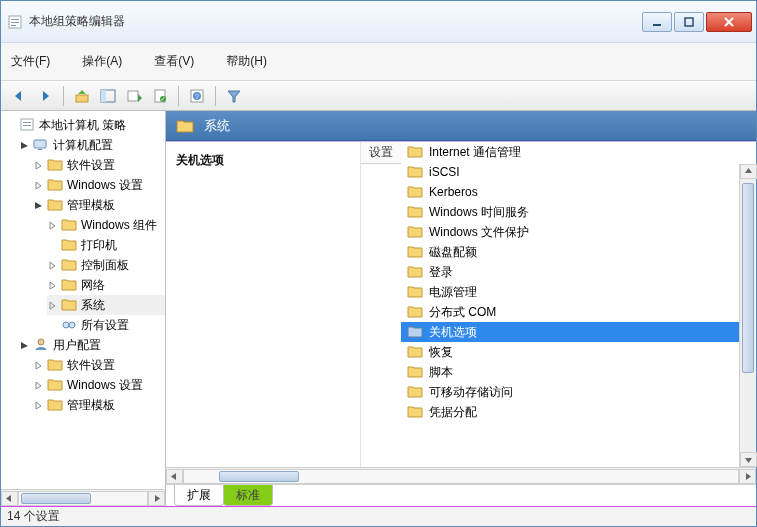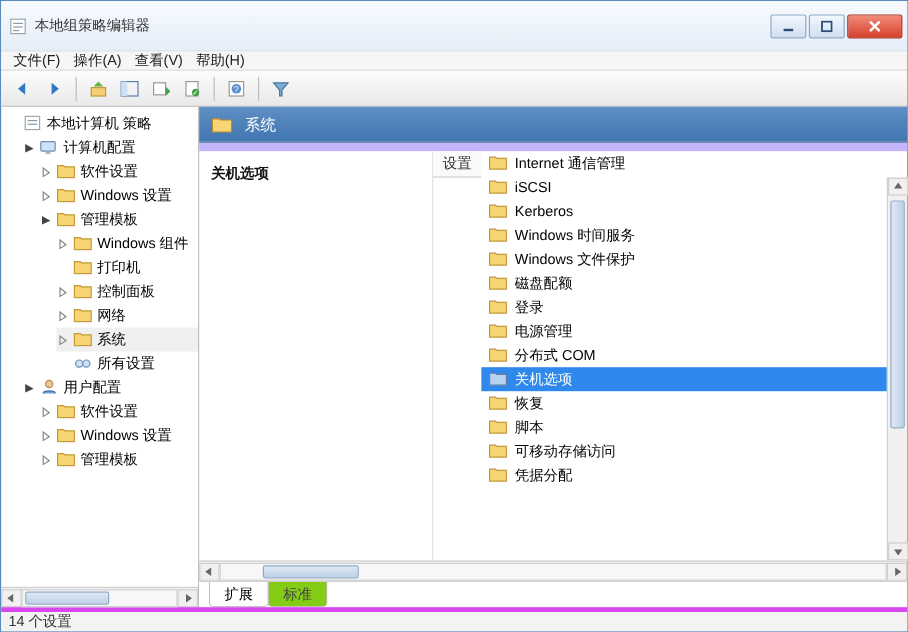--- a/index.html
+++ b/index.html
@@ -10,21 +10,21 @@
   .titlebar { height: 42px; background: linear-gradient(#f7fbff,#e6eef8); display: flex; align-items: center; padding: 0 0 0 6px; border-bottom: 1px solid #cfd9e6; }
   .titlebar .app-icon { width: 16px; height: 16px; margin-right: 6px; }
   .titlebar .title { flex: 1; font-size: 12px; color: #333; }
   .winbtns { display: flex; height: 20px; gap: 2px; margin-right: 4px; }
   .winbtn { width: 30px; height: 20px; border: 1px solid #8aa9c9; border-radius: 2px; display: flex; align-items: center; justify-content: center; cursor: pointer; }
   .winbtn.min, .winbtn.max { background: linear-gradient(#f2f7fd,#cfe0f2); }
   .winbtn.close { width: 46px; background: linear-gradient(#f08b7a,#d9412c); border-color: #a92f1d; }
   .winbtn svg { display: block; }
 
   
-  .menubar { height: 16px; display: flex; align-items: center; padding: 0 6px; gap: 3px; background: #f6f6f6; border-bottom: 1px solid #d9d9d9; }
+  .menubar { height: 38px; display: flex; align-items: center; padding: 0 6px; gap: 24px; background: #f6f6f6; border-bottom: 1px solid #d9d9d9; }
   .menubar .menuitem { color: #222; cursor: default; padding: 2px 4px; }
 
   
   .toolbar { height: 30px; display: flex; align-items: center; padding: 0 6px; gap: 2px; background: linear-gradient(#fcfcfc,#e9e9e9); border-bottom: 1px solid #bfbfbf; }
   .tbtn { width: 24px; height: 24px; display: flex; align-items: center; justify-content: center; border: 1px solid transparent; border-radius: 2px; cursor: pointer; }
   .tsep { width: 1px; height: 20px; background: #bcbcbc; margin: 0 4px; }
 
   
   .body { flex: 1; display: flex; min-height: 0; }
   .treepane { width: 165px; border-right: 1px solid #bfbfbf; display: flex; flex-direction: column; min-height: 0; }
@@ -41,21 +41,21 @@
   .tree .row.selected .label { }
 
   .folder-icon { width: 16px; height: 14px; flex: 0 0 16px; }
 
   
   .content { flex: 1; display: flex; flex-direction: column; min-height: 0; }
   .content-header { height: 30px; background: linear-gradient(#5e8ec4,#4176b0); display: flex; align-items: center; padding: 0 10px; gap: 10px; color: #fff; border-bottom: 1px solid #35618f; }
   .content-header .hdr-icon { width: 18px; height: 16px; }
   .content-header .hdr-title { font-size: 13px; font-weight: 400; }
 
-  .content-body { flex: 1; display: flex; min-height: 0; border-top: 7px solid #c4b5fd; }
+  .content-body { flex: 1; display: flex; min-height: 0; border-top: 1px solid #c4b5fd; }
   .detail-left { width: 195px; padding: 10px 8px 8px 10px; border-right: 1px solid #e3e3e3; }
   .detail-left .section-title { font-weight: 700; color: #111; }
 
   .listpane { flex: 1; display: flex; flex-direction: row; min-height: 0; position: relative; }
   .list-header { height: 22px; display: flex; align-items: center; padding: 0 8px; border-bottom: 1px solid #d0d0d0; color: #333; background: #fafafa; }
   .list-hdrcell { flex: 1; }
   .list { flex: 1; overflow: auto; }
   .list .item { display: flex; align-items: center; height: 20px; padding: 0 6px; gap: 6px; cursor: default; }
   .list .item.selected { background: #2f89ec; color: #fff; }
   .list .item.selected .itext { color: #fff; }
@@ -69,21 +69,21 @@
   .vscroll { position: absolute; right: 0; top: 22px; bottom: 0; width: 17px; background: #f0f0f0; border-left: 1px solid #d0d0d0; display: flex; flex-direction: column; }
   .vscroll .vtrack { flex: 1; position: relative; }
   .vscroll .vthumb { position: absolute; left: 2px; right: 2px; top: 4px; height: 190px; background: linear-gradient(90deg,#dfe8f3,#bcd0e6); border: 1px solid #8faac6; border-radius: 2px; }
 
   
   .tabbar { height: 22px; display: flex; align-items: flex-end; padding-left: 8px; background: #fff; border-top: 1px solid #d0d0d0; }
   .tab { padding: 2px 12px 1px; border: 1px solid #bfbfbf; border-top: none; border-radius: 0 0 4px 4px; background: #84cc16; color: #444; margin-right: -1px; cursor: pointer; }
   .tab.active { background: #fff; color: #000; }
 
   
-  .statusbar { height: 20px; border-top: 4px solid #d946ef; background: #f3f3f3; display: flex; align-items: center; padding: 0 6px; color: #333; }
+  .statusbar { height: 20px; border-top: 1px solid #d946ef; background: #f3f3f3; display: flex; align-items: center; padding: 0 6px; color: #333; }
 
   
   svg { display: inline-block; }
 </style>
 </head>
 <body>
 
 <div class="window">
 
   <div class="titlebar">

